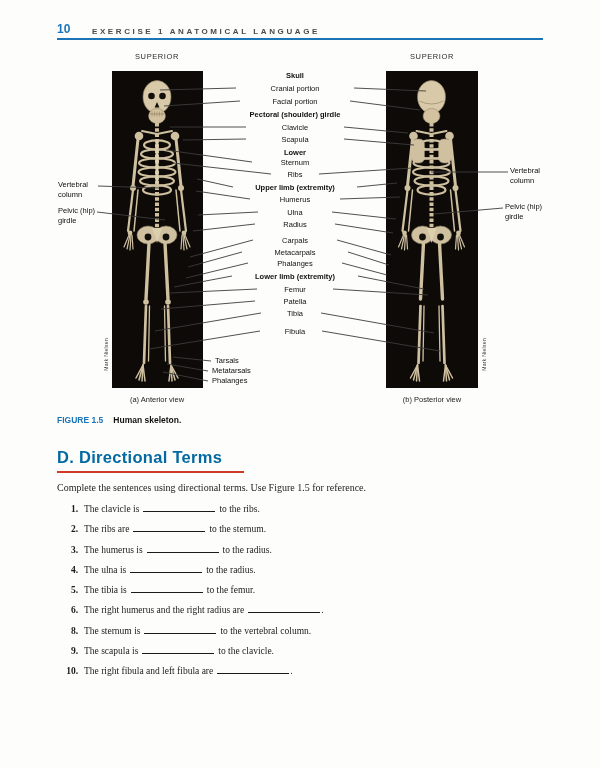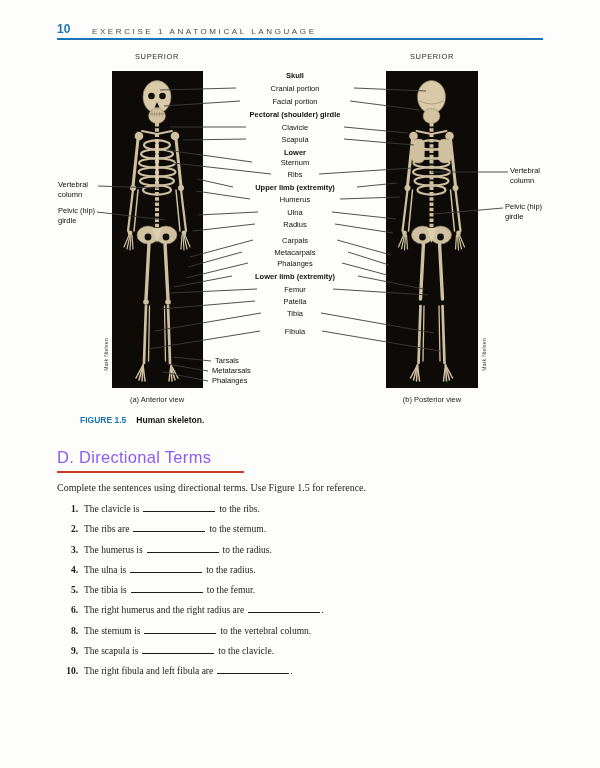--- a/index.html
+++ b/index.html
@@ -3,21 +3,21 @@
 <meta charset="utf-8">
 <style>
   html,body{margin:0;padding:0;background:#ffffff;}
   .page{
     position:relative; width:600px; height:768px; background:#fdfdfc;
     font-family:"Liberation Sans", sans-serif; overflow:hidden;
     outline:1px solid #e2e2e0;
   }
   
   .pagenum{position:absolute; left:57px; top:22px; font-size:12px; font-weight:bold; color:#1b74b8;}
-  .runhead{position:absolute; left:92px; top:27px; font-size:8px; letter-spacing:2.6px; color:#4a4a4a; font-weight:400;}
+  .runhead{position:absolute; left:92px; top:27px; font-size:8px; letter-spacing:2.6px; color:#4a4a4a; font-weight:700;}
   .headrule{position:absolute; left:57px; top:38px; width:486px; height:2px; background:#1b74b8;}
   
   .superior{position:absolute; top:52px; font-size:7.5px; letter-spacing:.6px; color:#2b2b2b;}
   .sup-a{left:157px; transform:translateX(-50%);}
   .sup-b{left:432px; transform:translateX(-50%);}
   .skelimg{position:absolute; top:71px; height:317px; background:#0d0a07; z-index:1;}
   .img-a{left:112px; width:91px;}
   .img-b{left:386px; width:92px;}
   .skelimg svg{display:block; width:100%; height:100%;}
   .credit{position:absolute; font-size:5px; color:#3b3b3b; writing-mode:vertical-rl; transform:rotate(180deg); letter-spacing:.3px; z-index:3;}
@@ -25,25 +25,25 @@
   .credit-b{left:481px; top:338px;}
   #leaders{position:absolute; left:0; top:0; width:600px; height:440px; z-index:2; pointer-events:none;}
   .figlabel{position:absolute; z-index:4; font-size:7.5px; line-height:9px; color:#101010; background:#fdfdfc; padding:0 2px; white-space:nowrap;}
   .figlabel.center{transform:translate(-50%,-50%);}
   .figlabel.b{font-weight:bold;}
   .sidelabel{position:absolute; z-index:4; font-size:7.5px; line-height:9.5px; color:#101010; white-space:pre-line;}
   .sidelabel.right-col{text-align:left;}
   .viewcap{position:absolute; top:395px; font-size:7.5px; color:#222;}
   .cap-a{left:157px; transform:translateX(-50%);}
   .cap-b{left:432px; transform:translateX(-50%);}
-  .figcap{position:absolute; left:57px; top:415px; font-size:8.5px;margin-left:23px;}
+  .figcap{position:absolute; left:57px; top:415px; font-size:8.5px;}
   .figcap .fignum{color:#1b74b8; font-weight:bold; margin-right:10px;}
   .figcap .figtitle{color:#111; font-weight:bold;}
   
-  .sechead{position:absolute; left:57px; top:448px; font-size:16.5px; font-weight:normal; color:#8b5cf6; letter-spacing:.3px;}
+  .sechead{position:absolute; left:57px; top:448px; font-size:16.5px; font-weight:bold; color:#0369a1; letter-spacing:.3px;}
   .redline{position:absolute; left:57px; top:471px; width:187px; height:2.2px; background:#d23a28;}
   .intro{position:absolute; left:57px; top:482px; font-size:10px; color:#1c1c1c; font-family:"Liberation Serif", serif;}
   .questions{position:absolute; left:57px; top:502px; width:490px; font-family:"Liberation Serif", serif;}
   .qrow{height:20.3px; font-size:9.5px; color:#1a1a1a; white-space:nowrap;}
   .qnum{display:inline-block; width:21px; text-align:right; font-weight:bold; margin-right:6px;}
   .blank{display:inline-block; width:72px; height:9px; border-bottom:1.1px solid #1a1a1a; margin:0 4px; vertical-align:baseline;}
   .blank.tight{margin-right:1px;}
 </style>
 </head>
 <body>

